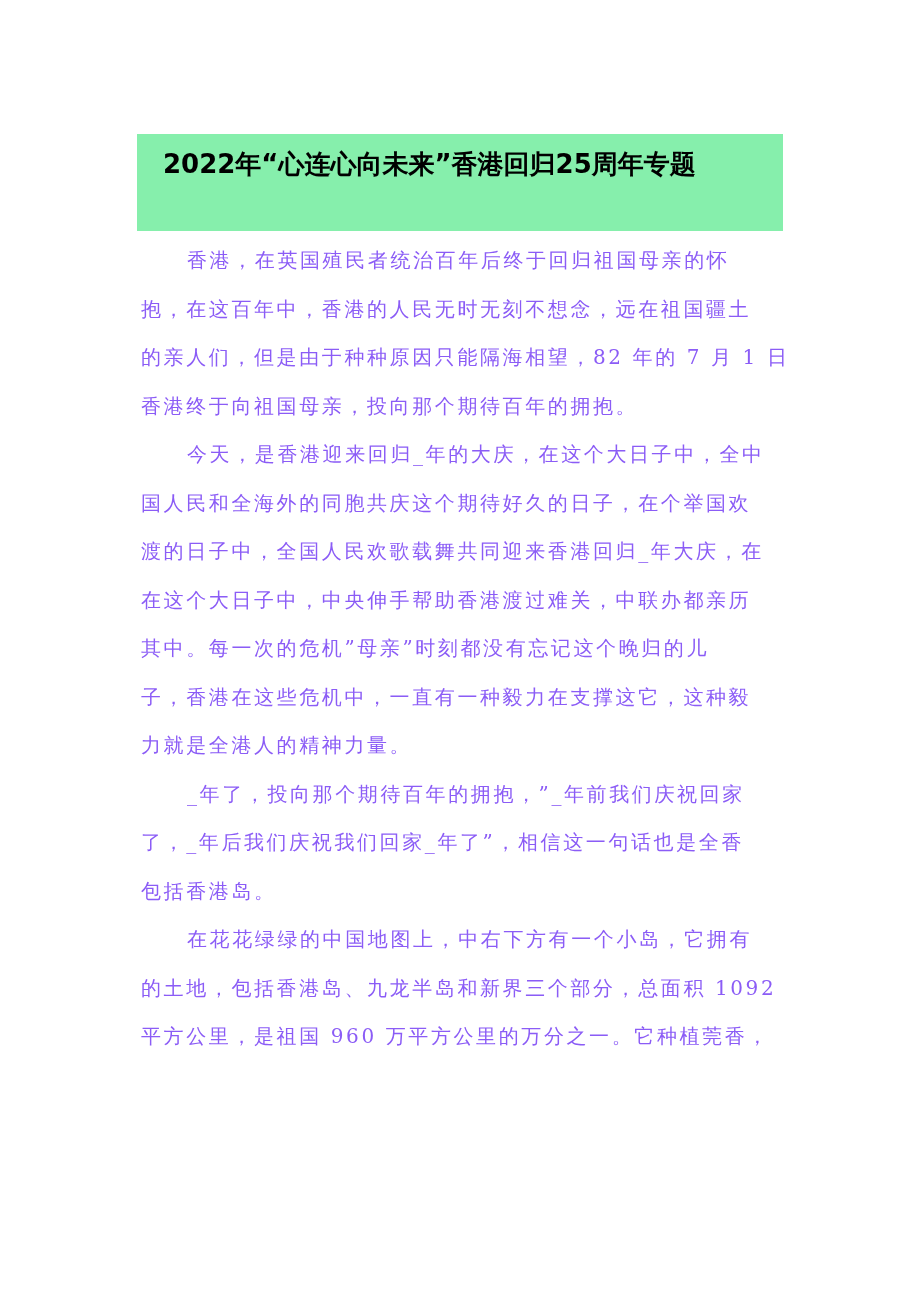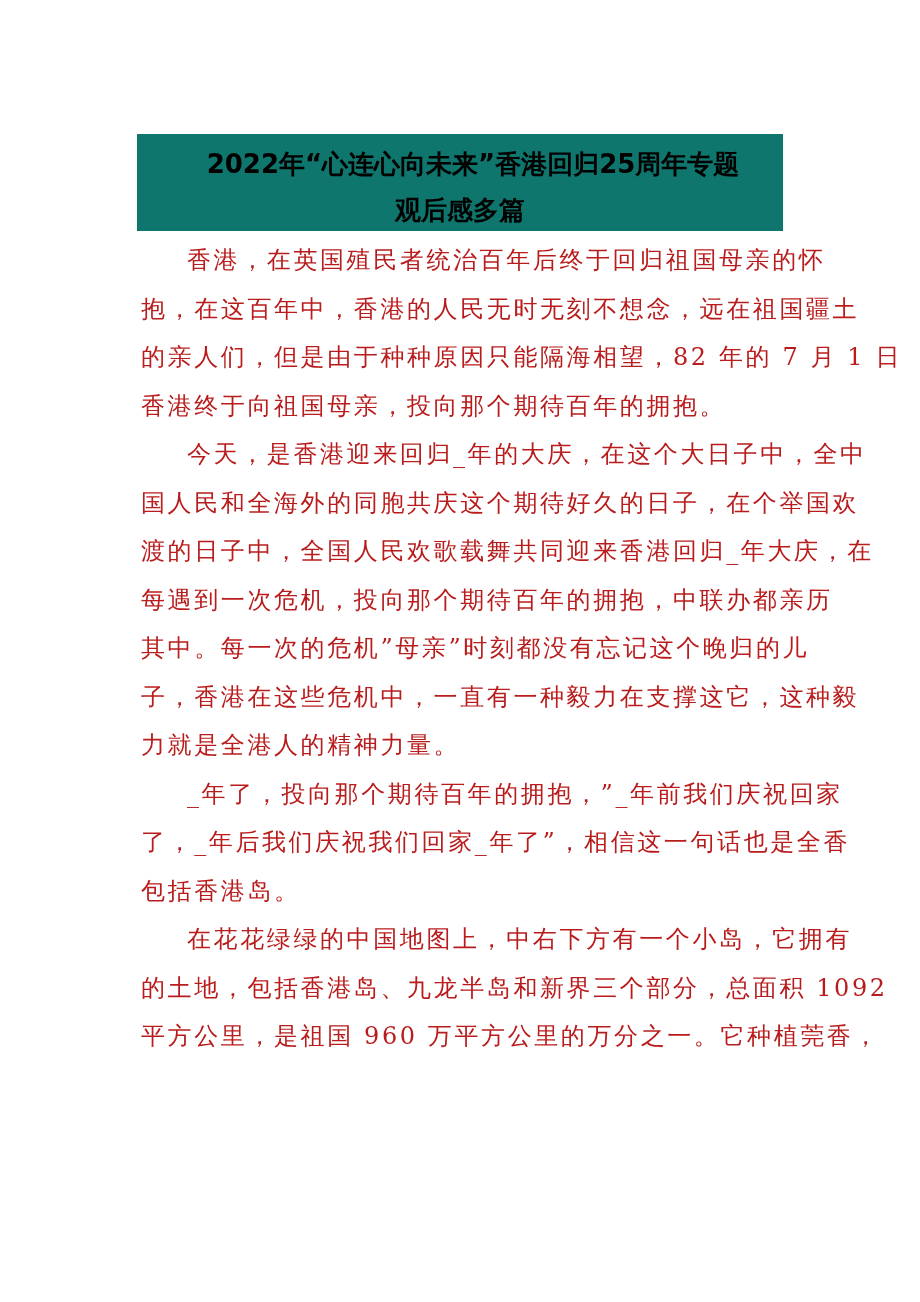--- a/index.html
+++ b/index.html
@@ -22,22 +22,21 @@
     width: 920px;
     height: 1302px;
     background: #ffffff;
   }
   .title-box {
     position: absolute;
     left: 137px;
     top: 134px;
     width: 646px;
     height: 97px;
-    background: #0f766e;
-    text-align: center;
+    background: #86efac;
   }
   .title-line {
     display: block;
     font-family: "DejaVu Sans", "Liberation Sans", sans-serif;
     font-weight: bold;
     font-size: 26px;
     line-height: 26px;
     letter-spacing: 0px;
     white-space: nowrap;
     color: #000000;
@@ -61,53 +60,52 @@
     top: 236px;
     width: 640px;
   }
   .para {
     margin: 0;
   }
   .line {
     display: block;
     height: 48.5px;
     line-height: 48.5px;
-    font-size: 24px;
+    font-size: 20px;
     letter-spacing: 2.6px;
     white-space: nowrap;
-    color: #b91c1c;
+    color: #8b5cf6;
   }
   .line.indent {
     padding-left: 46px;
   }
 </style>
 </head>
 <body>
 
 <div class="page">
 
   <div class="title-box">
     <span class="title-line l1">2022年“心连心向未来”香港回归25周年专题</span>
-    <span class="title-line l2">观后感多篇</span>
   </div>
 
   <div class="body">
 
     <div class="para">
       <span class="line indent">香港，在英国殖民者统治百年后终于回归祖国母亲的怀</span>
       <span class="line">抱，在这百年中，香港的人民无时无刻不想念，远在祖国疆土</span>
       <span class="line">的亲人们，但是由于种种原因只能隔海相望，82 年的 7 月 1 日</span>
       <span class="line">香港终于向祖国母亲，投向那个期待百年的拥抱。</span>
     </div>
 
     <div class="para">
       <span class="line indent">今天，是香港迎来回归_年的大庆，在这个大日子中，全中</span>
       <span class="line">国人民和全海外的同胞共庆这个期待好久的日子，在个举国欢</span>
       <span class="line">渡的日子中，全国人民欢歌载舞共同迎来香港回归_年大庆，在</span>
-      <span class="line">每遇到一次危机，投向那个期待百年的拥抱，中联办都亲历</span>
+      <span class="line">在这个大日子中，中央伸手帮助香港渡过难关，中联办都亲历</span>
       <span class="line">其中。每一次的危机”母亲”时刻都没有忘记这个晚归的儿</span>
       <span class="line">子，香港在这些危机中，一直有一种毅力在支撑这它，这种毅</span>
       <span class="line">力就是全港人的精神力量。</span>
     </div>
 
     <div class="para">
       <span class="line indent">_年了，投向那个期待百年的拥抱，”_年前我们庆祝回家</span>
       <span class="line">了，_年后我们庆祝我们回家_年了”，相信这一句话也是全香</span>
       <span class="line">包括香港岛。</span>
     </div>

